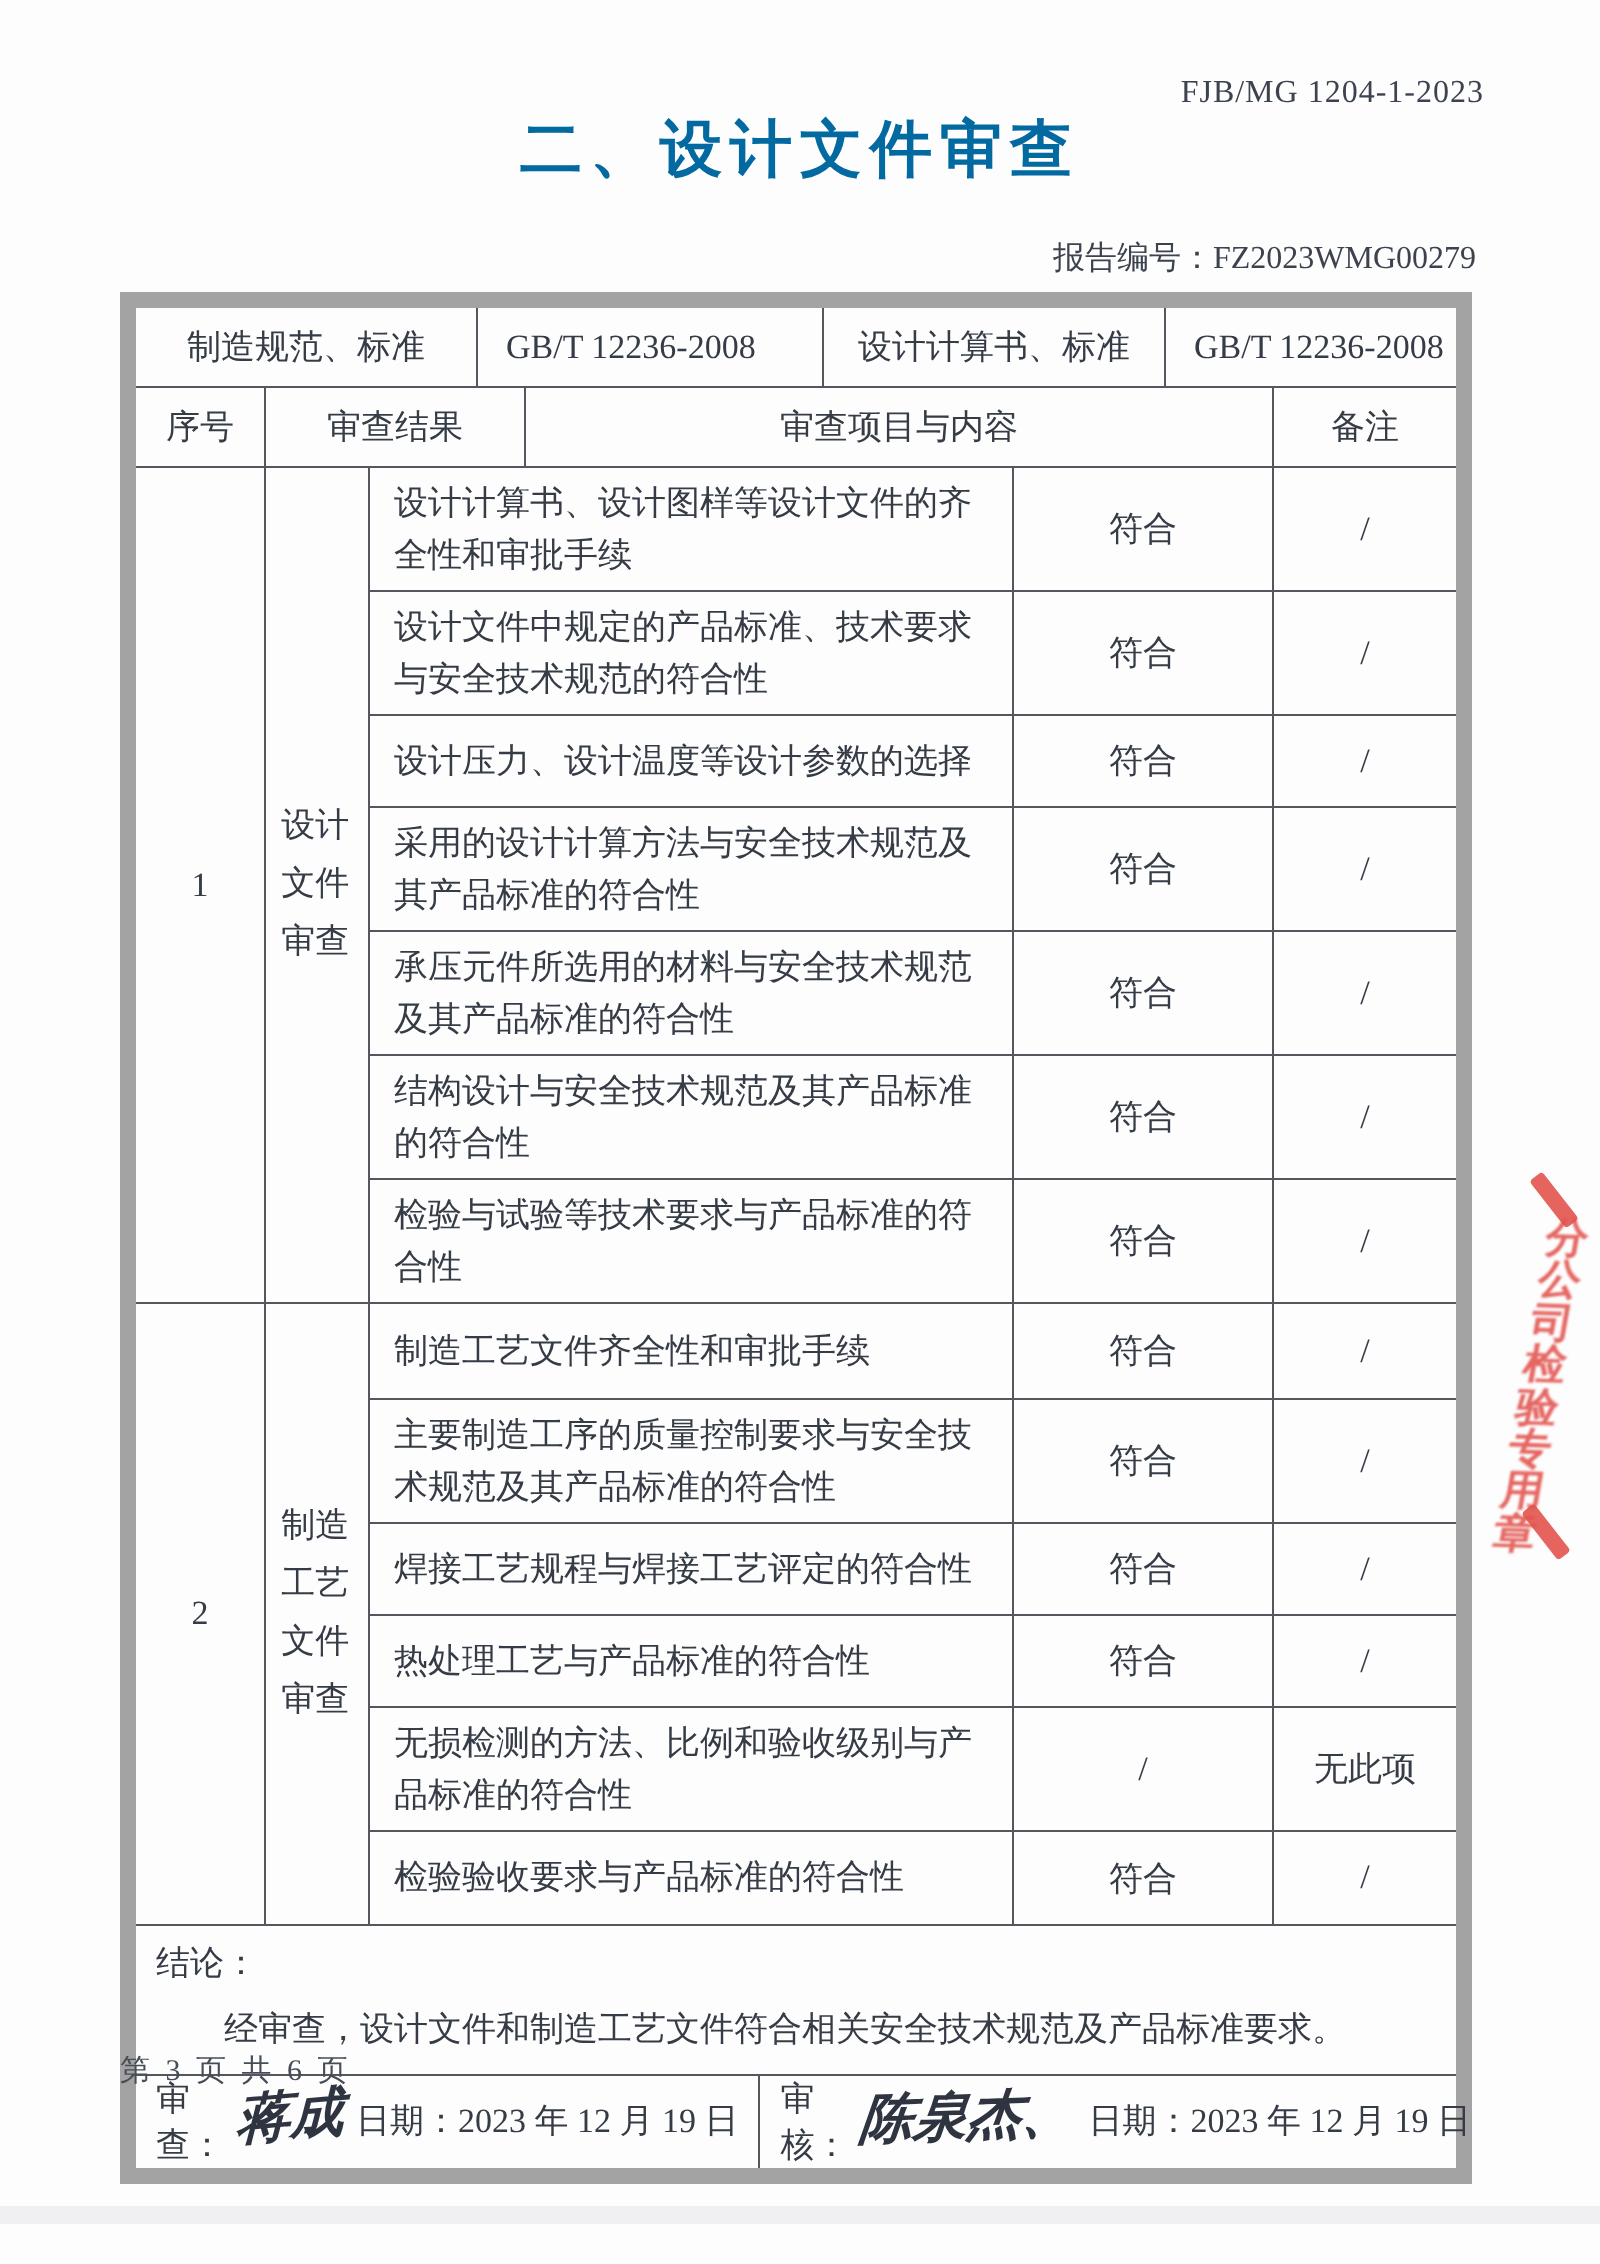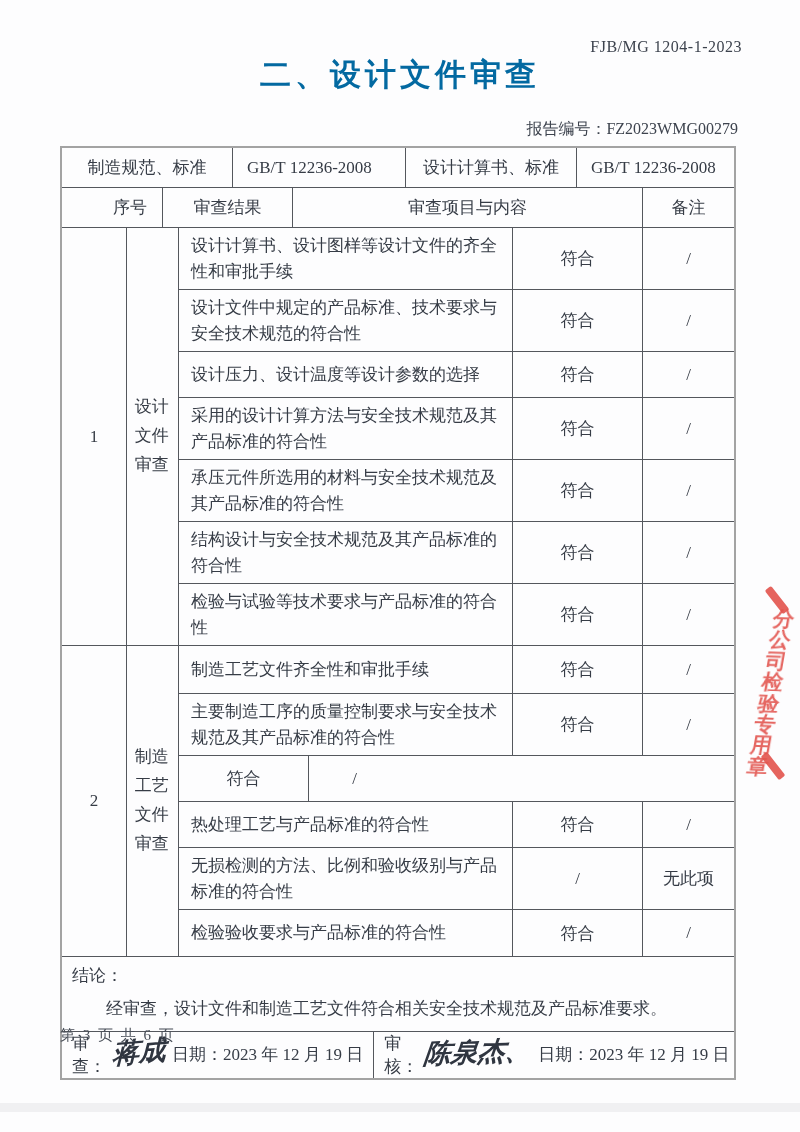--- a/index.html
+++ b/index.html
@@ -9,37 +9,37 @@
     background:#ffffff; color:#363c46; position:relative; overflow:hidden;
   }
   .page { position:absolute; inset:0; background:#fdfdfe; }
 
   .doc-code { position:absolute; top:38px; right:58px; font-size:16px; letter-spacing:0.5px; color:#3d434e; }
   .title { position:absolute; top:54px; left:0; width:100%; text-align:center;
            font-size:31px; font-weight:700; letter-spacing:4px; color:#0369a1; }
   .report-no { position:absolute; top:119px; right:62px; font-size:16px; color:#3d434e; }
 
   .doc-table { position:absolute; left:60px; top:146px; width:676px;
-               border:2px solid #a3a3a3; background:transparent; font-size:17px; }
+               border:8px solid #a3a3a3; background:transparent; font-size:17px; }
   .row { display:flex; width:100%; }
   .cell { display:flex; align-items:center; }
   .bR { border-right:1px solid #54575d; }
   .bB { border-bottom:1px solid #54575d; }
   .center { justify-content:center; text-align:center; }
 
   
   .spec-row { height:40px; }
   .spec-label { width:171px; }
   .spec-value { width:173px; padding-left:14px; }
   .spec-label2 { width:171px; }
   .spec-value2 { flex:1; padding-left:14px; }
 
   
   .head-row { height:40px; }
-  .col-seq { width:65px;margin-left:36px; }
+  .col-seq { width:65px; }
   .col-item { flex:1; }
   .col-result { width:130px; }
   .col-remark { width:91px; }
 
   
   .section { display:flex; width:100%; }
   .sec-no { width:65px; justify-content:center; }
   .sec-label { width:52px; justify-content:center; }
   .sec-label .vtxt { width:2.1em; line-height:1.7; text-align:left; }
   .sec-rows { flex:1; display:flex; flex-direction:column; }
@@ -162,20 +162,21 @@
           <div class="cell cell-content bR">制造工艺文件齐全性和审批手续</div>
           <div class="cell cell-result bR">符合</div>
           <div class="cell cell-remark">/</div>
         </div>
         <div class="item-row r2 bB">
           <div class="cell cell-content bR">主要制造工序的质量控制要求与安全技术规范及其产品标准的符合性</div>
           <div class="cell cell-result bR">符合</div>
           <div class="cell cell-remark">/</div>
         </div>
         <div class="item-row r1 bB">
+          <div class="cell cell-content bR">焊接工艺规程与焊接工艺评定的符合性</div>
           <div class="cell cell-result bR">符合</div>
           <div class="cell cell-remark">/</div>
         </div>
         <div class="item-row r1 bB">
           <div class="cell cell-content bR">热处理工艺与产品标准的符合性</div>
           <div class="cell cell-result bR">符合</div>
           <div class="cell cell-remark">/</div>
         </div>
         <div class="item-row r2 bB">
           <div class="cell cell-content bR">无损检测的方法、比例和验收级别与产品标准的符合性</div>

